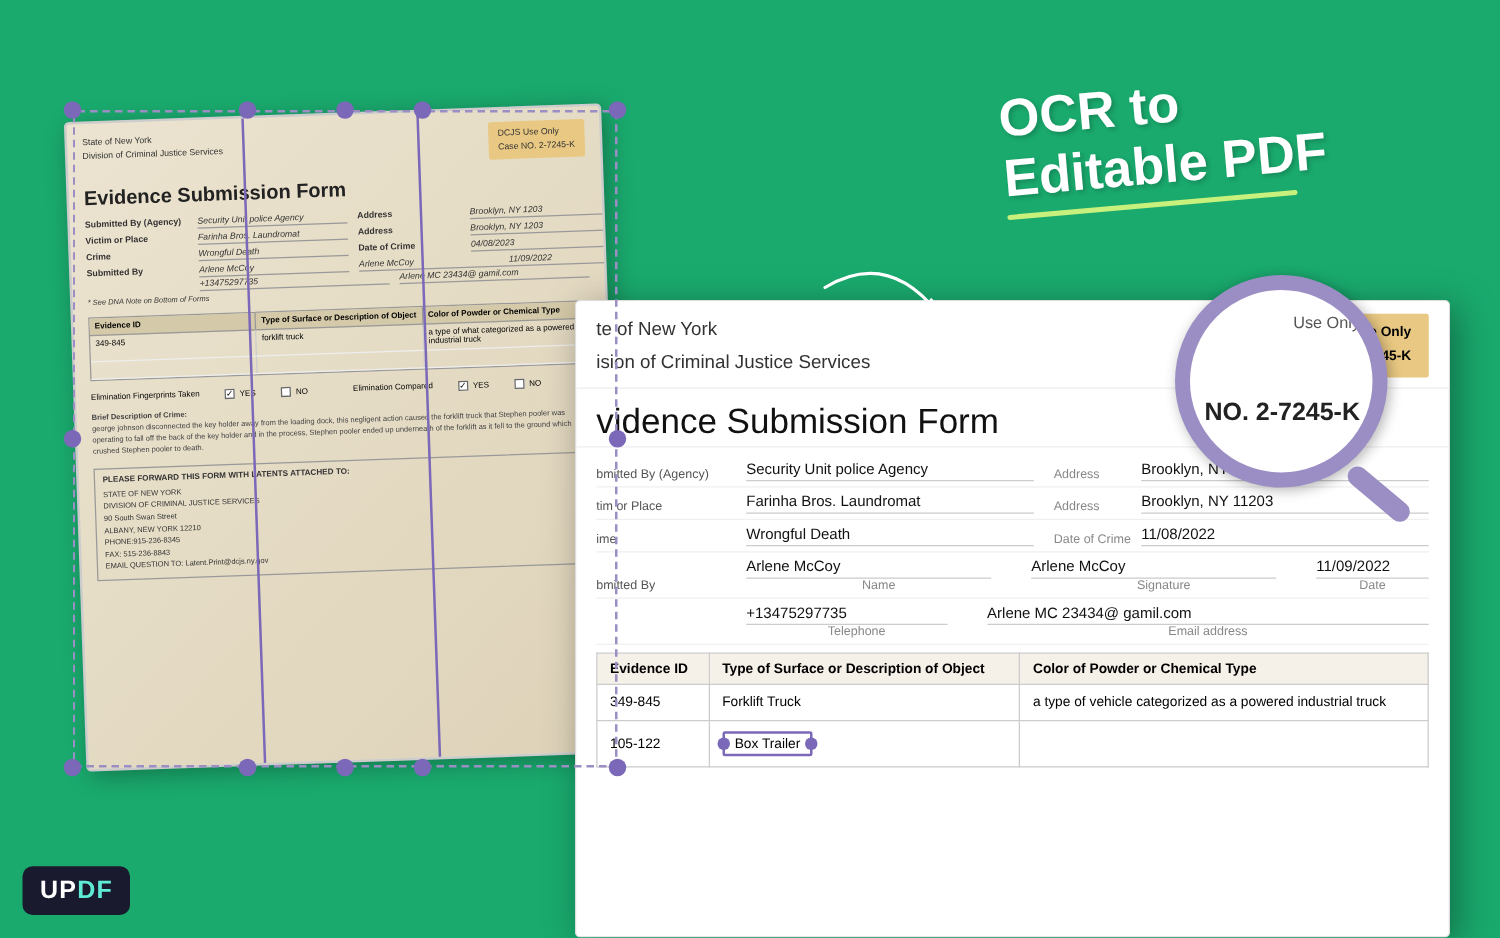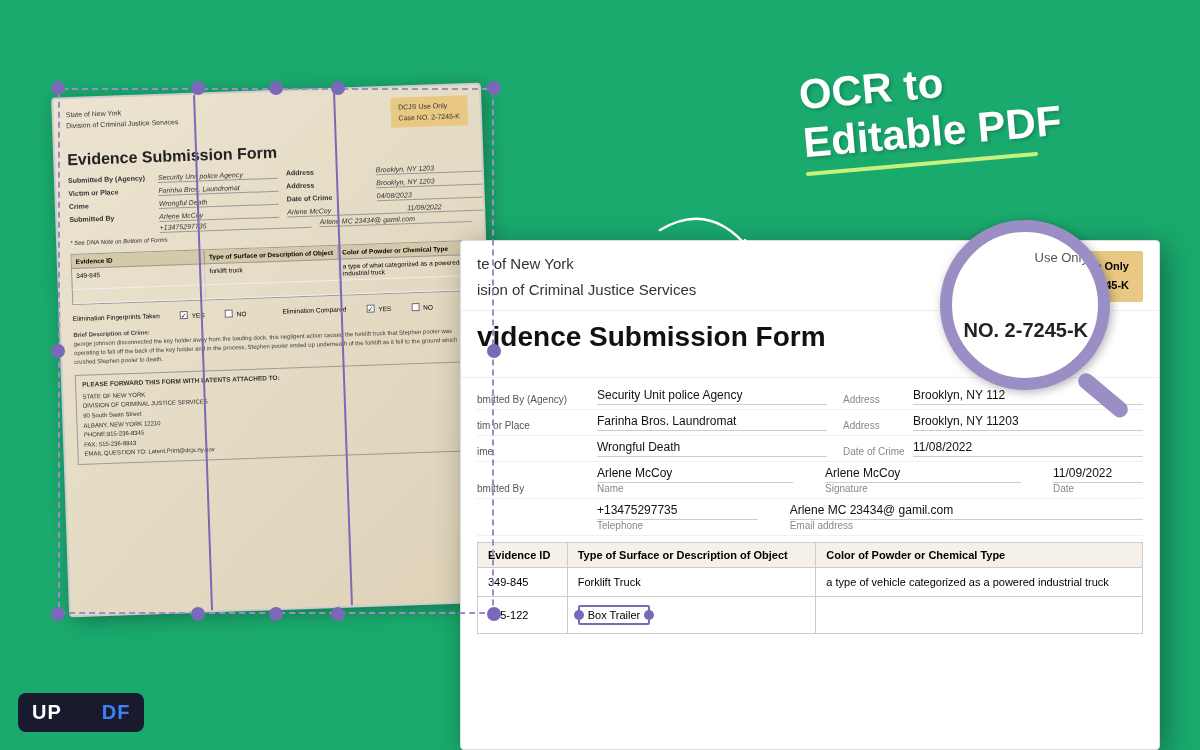--- a/index.html
+++ b/index.html
@@ -27,21 +27,21 @@
       background: #1a1a2e;
       color: white;
       font-weight: bold;
       font-size: 20px;
       padding: 8px 14px;
       border-radius: 8px;
       letter-spacing: 1px;
       z-index: 100;
     }
     .updf-logo span.up { color: #fff; }
-    .updf-logo span.df { color: #3b82f6; margin-left: 40px; }
+    .updf-logo span.df { color: #5eead4; }
 
     
     .ocr-label {
       position: absolute;
       top: 60px;
       right: 140px;
       font-size: 42px;
       font-weight: 900;
       color: #fff;
       line-height: 1.15;
@@ -290,22 +290,22 @@
       font-size: 11px;
       line-height: 1.7;
       border-radius: 2px;
       font-weight: bold;
       min-width: 160px;
       text-align: right;
     }
 
     .ed-title {
       font-size: 28px;
-      font-weight: bold;
-      padding: 10px 16px 24px;
+      font-weight: normal;
+      padding: 10px 16px 4px;
       color: #111;
       border-bottom: 1px solid #eee;
     }
 
     .ed-section {
       padding: 6px 16px;
     }
     .ed-row {
       display: flex;
       align-items: flex-end;
@@ -334,21 +334,21 @@
     .ed-sub-value {
       font-size: 12px;
       color: #111;
       flex: 1;
       border-bottom: 1px solid #ccc;
       padding-bottom: 2px;
     }
     .ed-col-label {
       font-size: 10px;
       color: #888;
-      text-align: left;
+      text-align: center;
     }
 
     .ed-dna-note {
       font-size: 10px;
       color: #666;
       padding: 4px 16px;
     }
 
     
     .ed-table {

